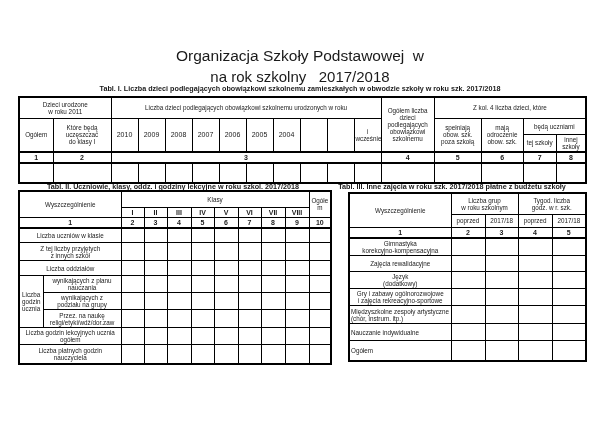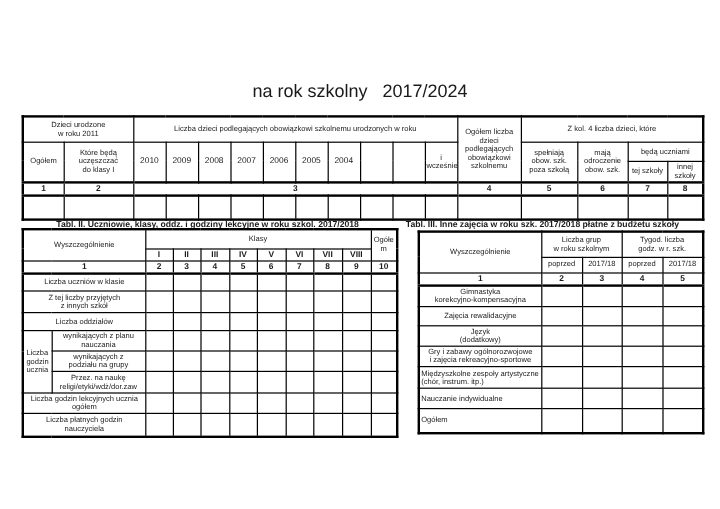--- a/index.html
+++ b/index.html
@@ -33,22 +33,24 @@
   td.brk { word-break:break-all; }
   td.left { text-align:left; }
   td.vert { font-size:6.3px; text-align:left; padding-left:2px; }
   td.cls { font-weight:bold; font-size:7px; }
 </style>
 </head>
 <body>
 
 <div class="page">
 
-  <div class="title2">na rok szkolny   2017/2024</div>
-
+  <div class="title1">Organizacja Szkoły Podstawowej  w</div>
+  <div class="title2">na rok szkolny   2017/2018</div>
+
+  <div class="cap cap1">Tabl. I. Liczba dzieci podlegających obowiązkowi szkolnemu zamieszkałych w obwodzie szkoły w roku szk. 2017/2018</div>
 
   <table class="t1">
     <colgroup>
       <col style="width:34px">
         <col style="width:58px">
       <col style="width:27px">
         <col style="width:27px">
         <col style="width:27px">
         <col style="width:27px">
         <col style="width:27px">

